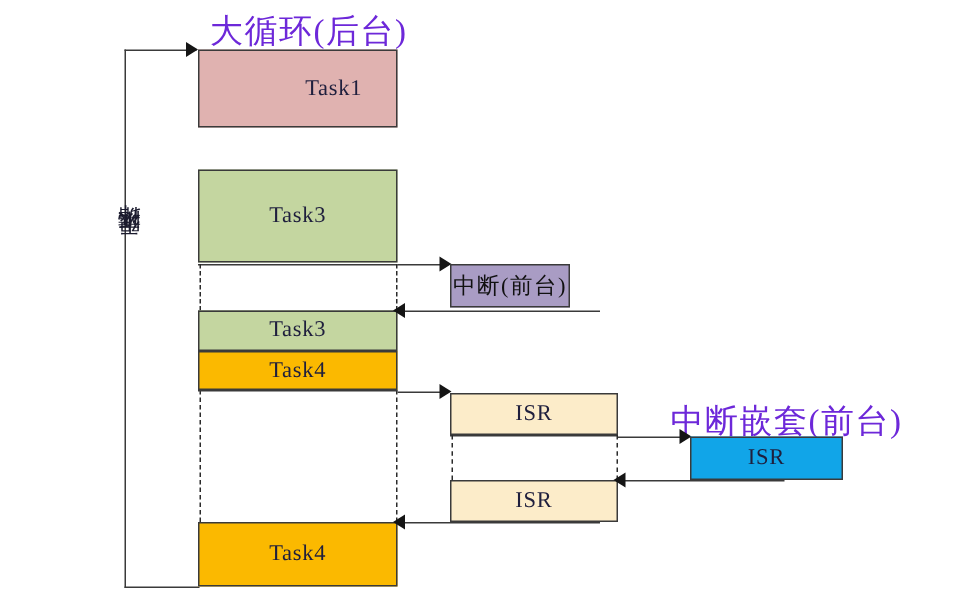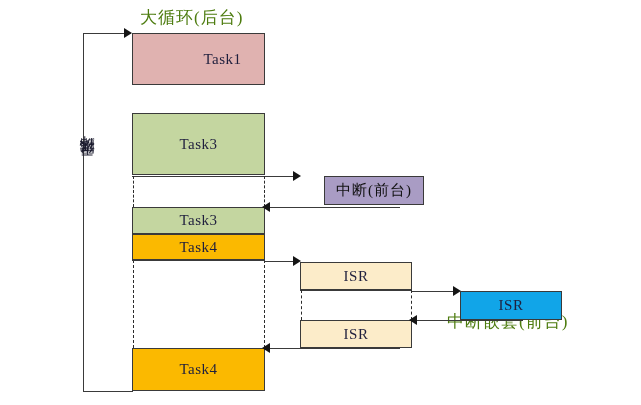--- a/index.html
+++ b/index.html
@@ -18,22 +18,22 @@
     display:flex;align-items:center;justify-content:center;
     font-size:15px;
     color:#1f1f3d;
     letter-spacing:.5px;
     white-space:nowrap;
   }
   .box.cn{font-size:15px;color:#111;letter-spacing:1px;}
 
   .label{
     position:absolute;
-    font-size:17px;
-    color:#4d7c0f;
+    font-size:22px;
+    color:#6d28d9;
     white-space:nowrap;
     letter-spacing:1px;
   }
 
   .vlabel{
     position:absolute;
     font-size:15px;
     color:#1b1b2e;
     white-space:nowrap;
     letter-spacing:2px;
@@ -97,41 +97,41 @@
   <div class="dash-v" style="left:133px;top:260px;height:88px;"></div>
   <div class="dash-v" style="left:264px;top:260px;height:88px;"></div>
   <div class="line hline" style="left:132px;top:260px;width:133px;"></div>
   <div class="line hline" style="left:132px;top:348px;width:133px;"></div>
 
   <div class="box" style="left:132px;top:348px;width:133px;height:43px;background:#fbb900;">Task4</div>
 
   <div class="line hline" style="left:265px;top:176px;width:32px;"></div>
   <div class="arrow-r" style="left:293px;top:171px;"></div>
 
-  <div class="box cn" style="left:300px;top:176px;width:100px;height:29px;background:#a99cc4;margin-left:24px;">中断(前台)</div>
+  <div class="box cn" style="left:300px;top:176px;width:80px;height:29px;background:#a99cc4;">中断(前台)</div>
 
   <div class="line hline" style="left:266px;top:207px;width:134px;"></div>
   <div class="arrow-l" style="left:262px;top:202px;"></div>
 
   <div class="line hline" style="left:265px;top:261px;width:33px;"></div>
   <div class="arrow-r" style="left:293px;top:256px;"></div>
 
   <div class="box" style="left:300px;top:262px;width:112px;height:28px;background:#fcecc9;">ISR</div>
 
   <div class="line hline" style="left:300px;top:290px;width:112px;"></div>
   <div class="line hline" style="left:300px;top:320px;width:112px;"></div>
   <div class="dash-v" style="left:301px;top:290px;height:30px;"></div>
   <div class="dash-v" style="left:411px;top:290px;height:30px;"></div>
 
   <div class="box" style="left:300px;top:320px;width:112px;height:28px;background:#fcecc9;">ISR</div>
 
   <div class="line hline" style="left:266px;top:348px;width:134px;"></div>
   <div class="arrow-l" style="left:262px;top:343px;"></div>
 
-  <div class="label" style="left:447px;top:266px;margin-top:44px;">中断嵌套(前台)</div>
+  <div class="label" style="left:447px;top:266px;">中断嵌套(前台)</div>
 
   <div class="line hline" style="left:412px;top:291px;width:45px;"></div>
   <div class="arrow-r" style="left:453px;top:286px;"></div>
 
   <div class="box" style="left:460px;top:291px;width:102px;height:29px;background:#11a5e8;">ISR</div>
 
   <div class="line hline" style="left:413px;top:320px;width:110px;"></div>
   <div class="arrow-l" style="left:409px;top:315px;"></div>
 
 </div>

